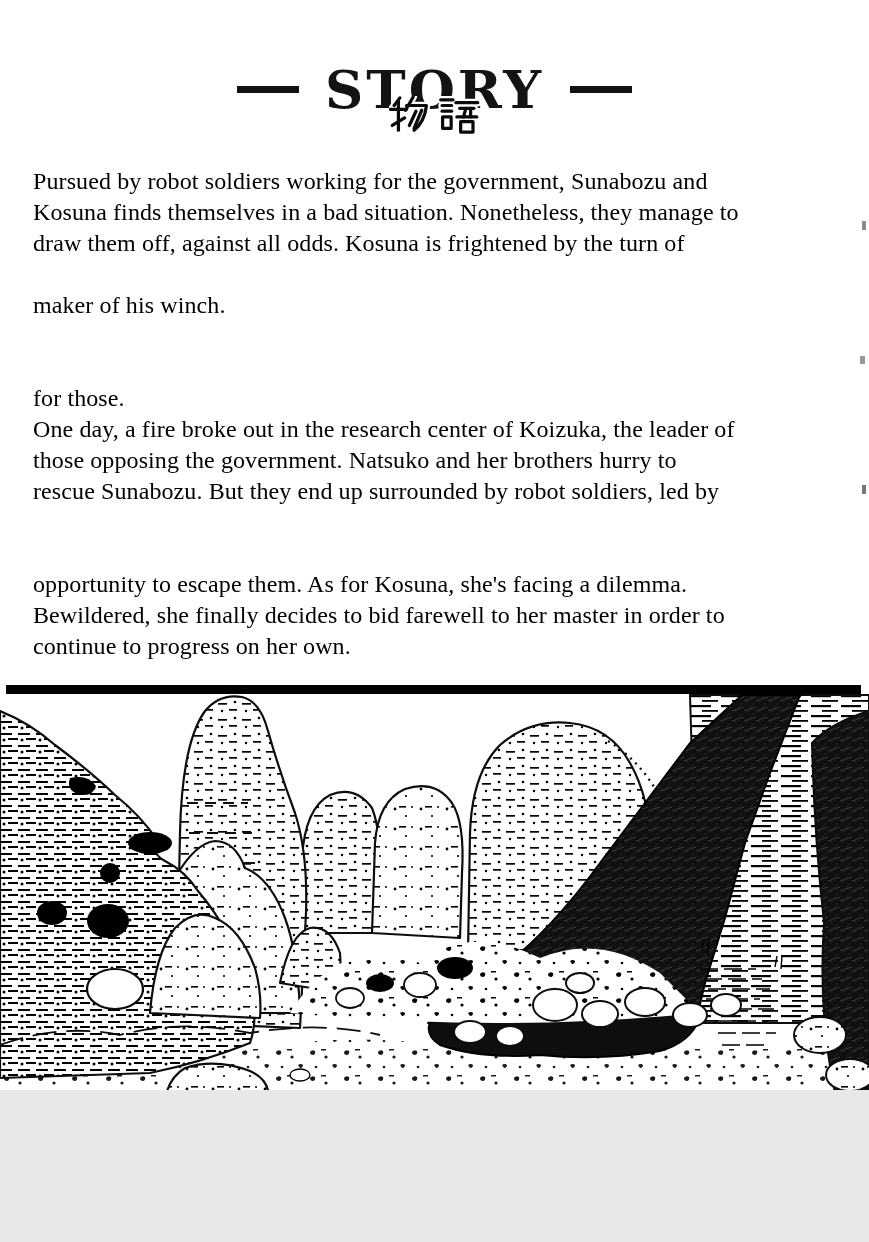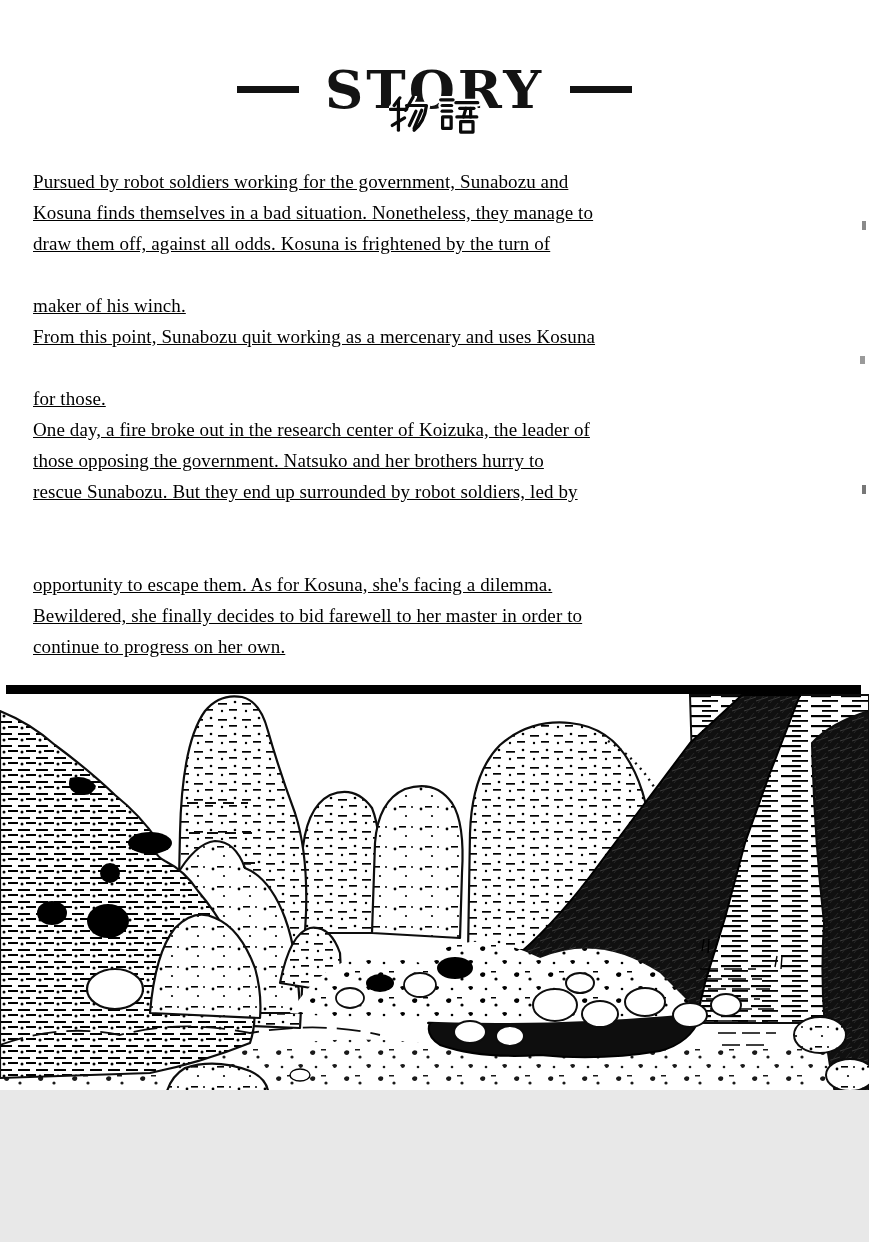--- a/index.html
+++ b/index.html
@@ -36,24 +36,23 @@
   .kanji-overlay svg{display:block;}
   .kanji-halo{stroke:#fff;stroke-width:8;fill:none;stroke-linecap:round;stroke-linejoin:round;}
   .kanji-ink{stroke:#0a0a0a;stroke-width:3.4;fill:none;stroke-linecap:round;stroke-linejoin:round;}
   .sr-only{
     position:absolute;width:1px;height:1px;overflow:hidden;
     clip:rect(0 0 0 0);white-space:nowrap;
   }
   
   .story-text{
     position:absolute;top:166px;left:33px;right:20px;
-    font-size:19px;
+    font-size:24px;
     line-height:31px;
     letter-spacing:0.1px;
-    text-decoration:underline;
   }
   .story-text p{margin:0;}
   .text-line{white-space:nowrap;}
   
   .illustration{
     position:absolute;left:0;top:683px;width:869px;height:559px;margin:0;
   }
   .illustration svg{display:block;}
   
   .scan-artifact{position:absolute;background:#8a8a8a;}
@@ -107,21 +106,21 @@
 
   <main class="story-text">
     <p>
       <span class="text-line">Pursued by robot soldiers working for the government, Sunabozu and</span><br>
       <span class="text-line">Kosuna finds themselves in a bad situation. Nonetheless, they manage to</span><br>
       <span class="text-line">draw them off, against all odds. Kosuna is frightened by the turn of</span><br>
       <br>
       <span class="text-line">maker of his winch.</span>
     </p>
     <p>
-      <span class="text-line">From this point, Sunabozu quit working as a mercenary and uses Kosuna</span><br>
+      <br>
       <br>
       <span class="text-line">for those.</span>
     </p>
     <p>
       <span class="text-line">One day, a fire broke out in the research center of Koizuka, the leader of</span><br>
       <span class="text-line">those opposing the government. Natsuko and her brothers hurry to</span><br>
       <span class="text-line">rescue Sunabozu. But they end up surrounded by robot soldiers, led by</span><br>
       <br>
       <br>
       <span class="text-line">opportunity to escape them. As for Kosuna, she's facing a dilemma.</span><br>

